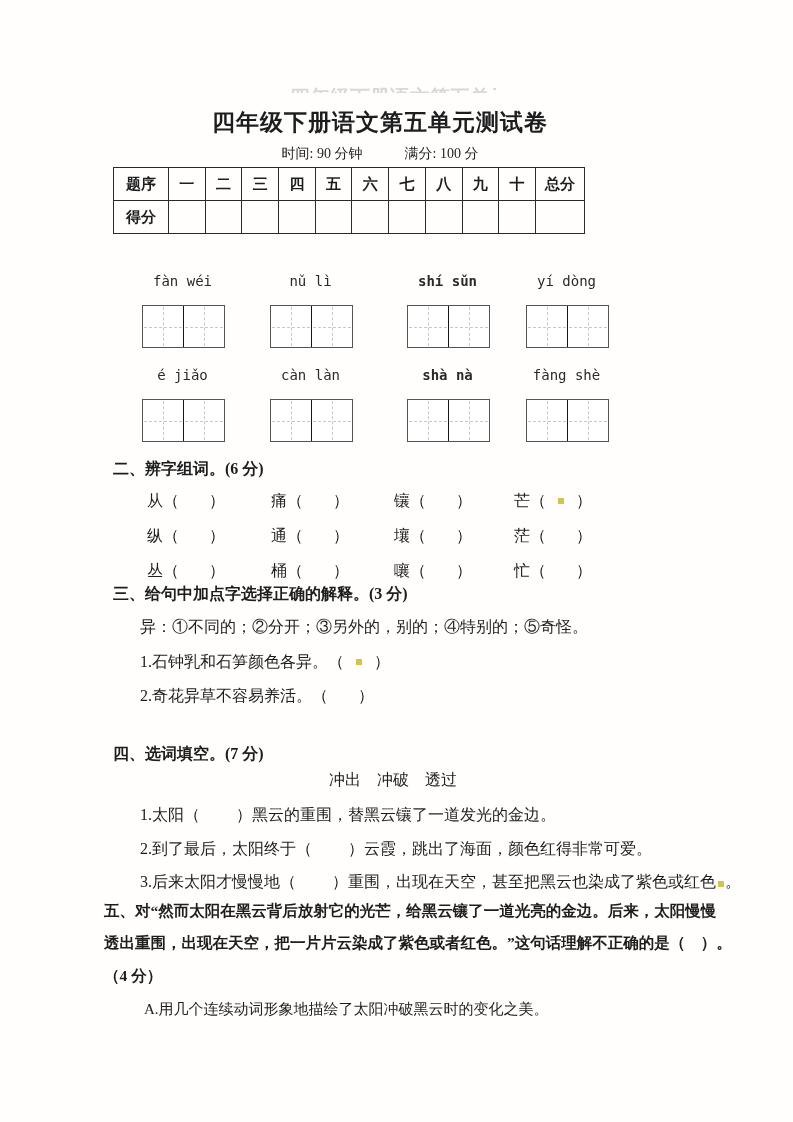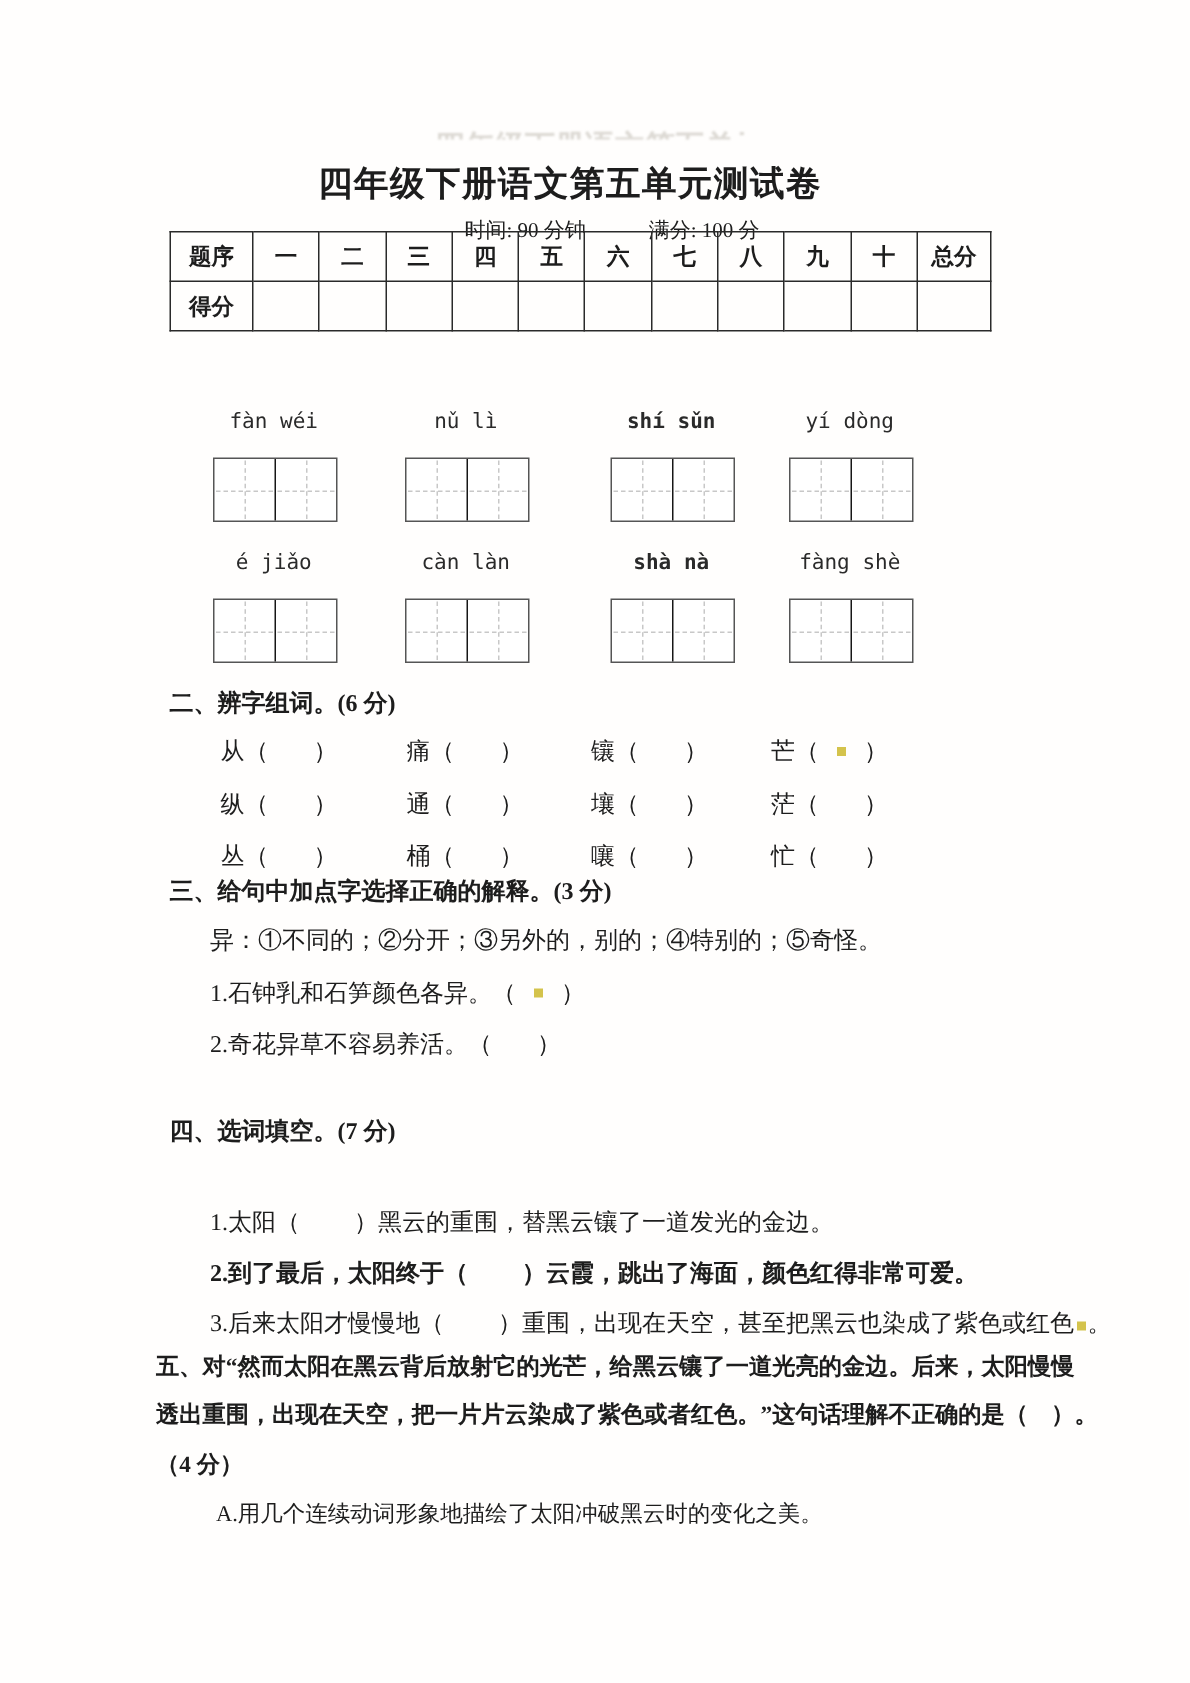--- a/index.html
+++ b/index.html
@@ -13,25 +13,25 @@
   .ghost {
     position:absolute; top:84px; left:290px; width:206px; height:9px;
     overflow:hidden; text-align:center; font-family:"Liberation Sans", sans-serif;
     font-weight:700; font-size:20px; color:#b9b4aa; opacity:.5; filter:blur(.6px);
     white-space:nowrap;
   }
 
   .centerband { position:absolute; left:0; width:760px; text-align:center; }
   .title { top:92px; font-size:23px; font-weight:700; letter-spacing:1px;
            font-family:"Liberation Sans", sans-serif; }
-  .meta  { top:145px; font-size:14px;margin-left:28px; }
+  .meta  { top:145px; font-size:14px; }
   .meta .gap { margin-right:42px; }
 
   table.score {
-    position:absolute; left:113px; top:154px; width:548px;
+    position:absolute; left:113px; top:167px; width:472px;
     border-collapse:collapse; table-layout:fixed;
   }
   table.score td {
     border:1.5px solid #2a2a2a; height:32px; text-align:center;
     font-size:15px; padding:0; font-weight:600;
   }
   td.corner { width:54px; } td.total { width:48px; }
   tr.scorerow td { font-weight:600; }
 
   .heading { font-size:16px; font-weight:700; left:113px; }
@@ -182,23 +182,24 @@
     <span class="zitem"><span>忙</span><span>（</span><span class="blank"></span><span>）</span></span>
   </div>
 
   <div class="abs heading" style="top:584px;">三、给句中加点字选择正确的解释。(3 分)</div>
   <div class="abs line ind" style="top:617px;">异：①不同的；②分开；③另外的，别的；④特别的；⑤奇怪。</div>
 
   <div class="abs line ind" style="top:651px;"><span>1.石钟乳和石笋颜色各异。</span><span>（</span><span class="blank"><span class="dot"></span></span><span>）</span></div>
   <div class="abs line ind" style="top:685px;"><span>2.奇花异草不容易养活。</span><span>（</span><span class="blank"></span><span>）</span></div>
 
   <div class="abs heading" style="top:744px;">四、选词填空。(7 分)</div>
+  <div class="abs wordbank">冲出　冲破　透过</div>
 
   <div class="abs line ind" style="top:804px;"><span>1.太阳</span><span>（</span><span class="blank w36"></span><span>）</span><span>黑云的重围，替黑云镶了一道发光的金边。</span><span></span></div>
-  <div class="abs line ind" style="top:838px;font-weight:bold;"><span>2.到了最后，太阳终于</span><span>（</span><span class="blank w36"></span><span>）</span><span>云霞，跳出了海面，颜色红得非常可爱。</span><span></span></div>
+  <div class="abs line ind" style="top:838px;"><span>2.到了最后，太阳终于</span><span>（</span><span class="blank w36"></span><span>）</span><span>云霞，跳出了海面，颜色红得非常可爱。</span><span></span></div>
   <div class="abs line ind" style="top:871px;"><span>3.后来太阳才慢慢地</span><span>（</span><span class="blank w36"></span><span>）</span><span>重围，出现在天空，甚至把黑云也染成了紫色或红色</span><span class="enddot"></span><span>。</span></div>
 
   <div class="abs stem" style="top:901px;">五、对“然而太阳在黑云背后放射它的光芒，给黑云镶了一道光亮的金边。后来，太阳慢慢</div>
   <div class="abs stem" style="top:933px;">透出重围，出现在天空，把一片片云染成了紫色或者红色。”这句话理解不正确的是（　）。</div>
   <div class="abs stem" style="top:966px;">（4 分）</div>
   <div class="abs optA" style="top:1000px;">A.用几个连续动词形象地描绘了太阳冲破黑云时的变化之美。</div>
 
 </div>
 
 </body></html>

